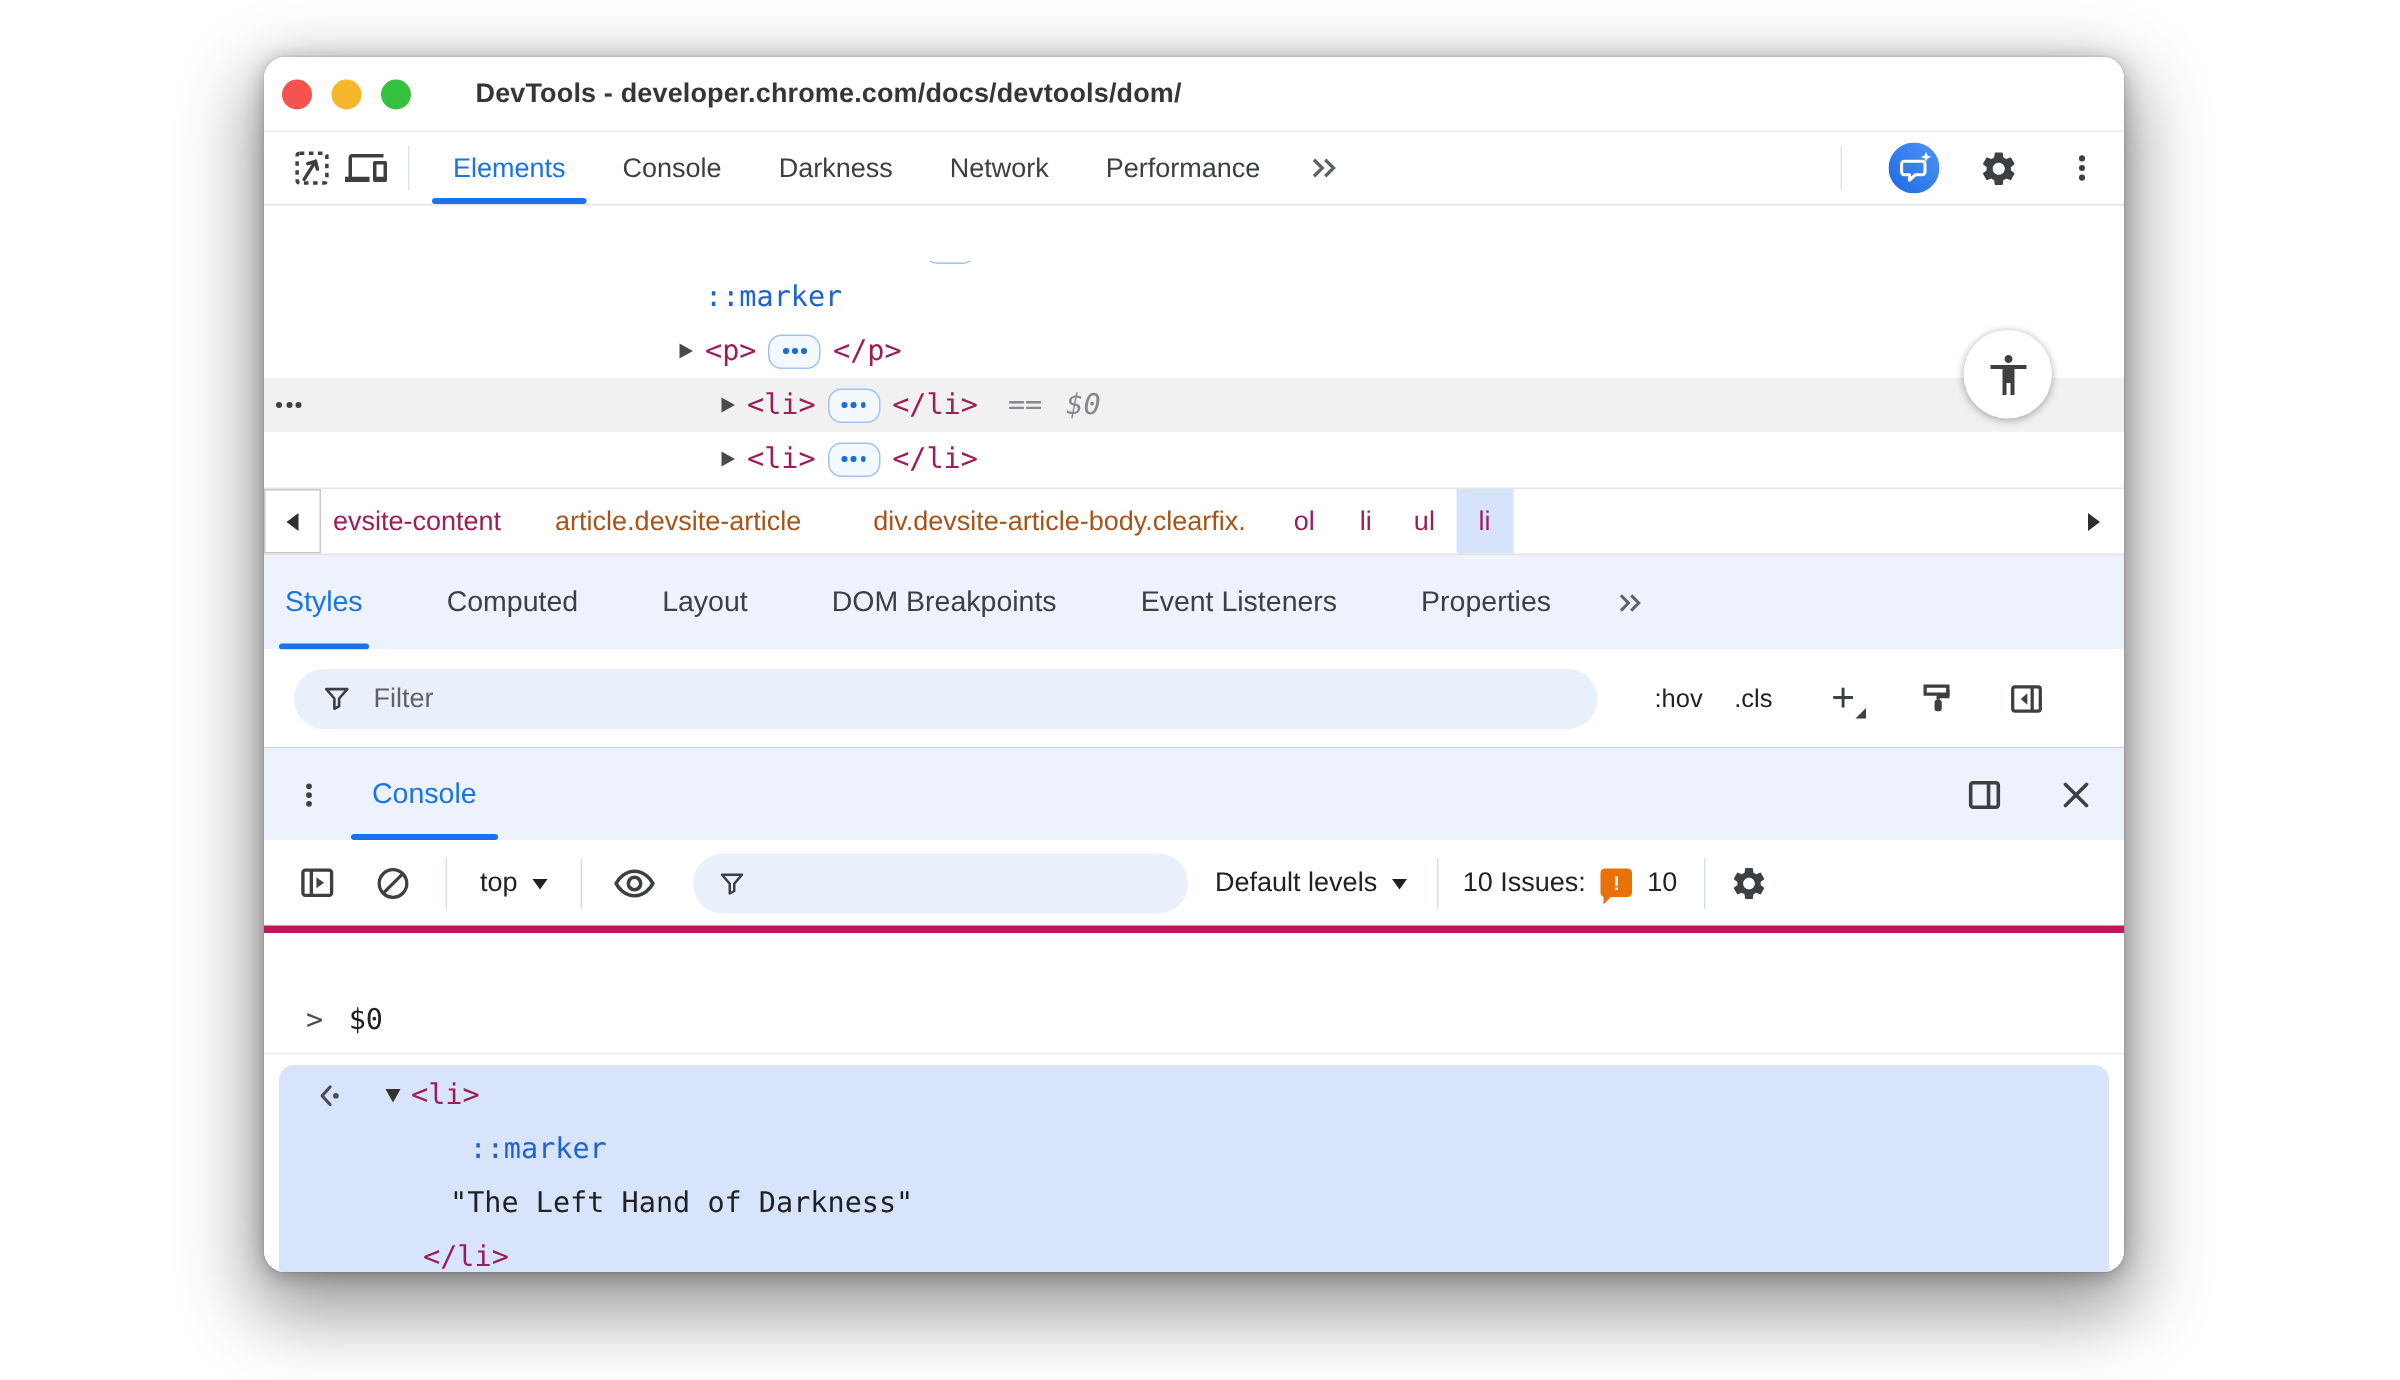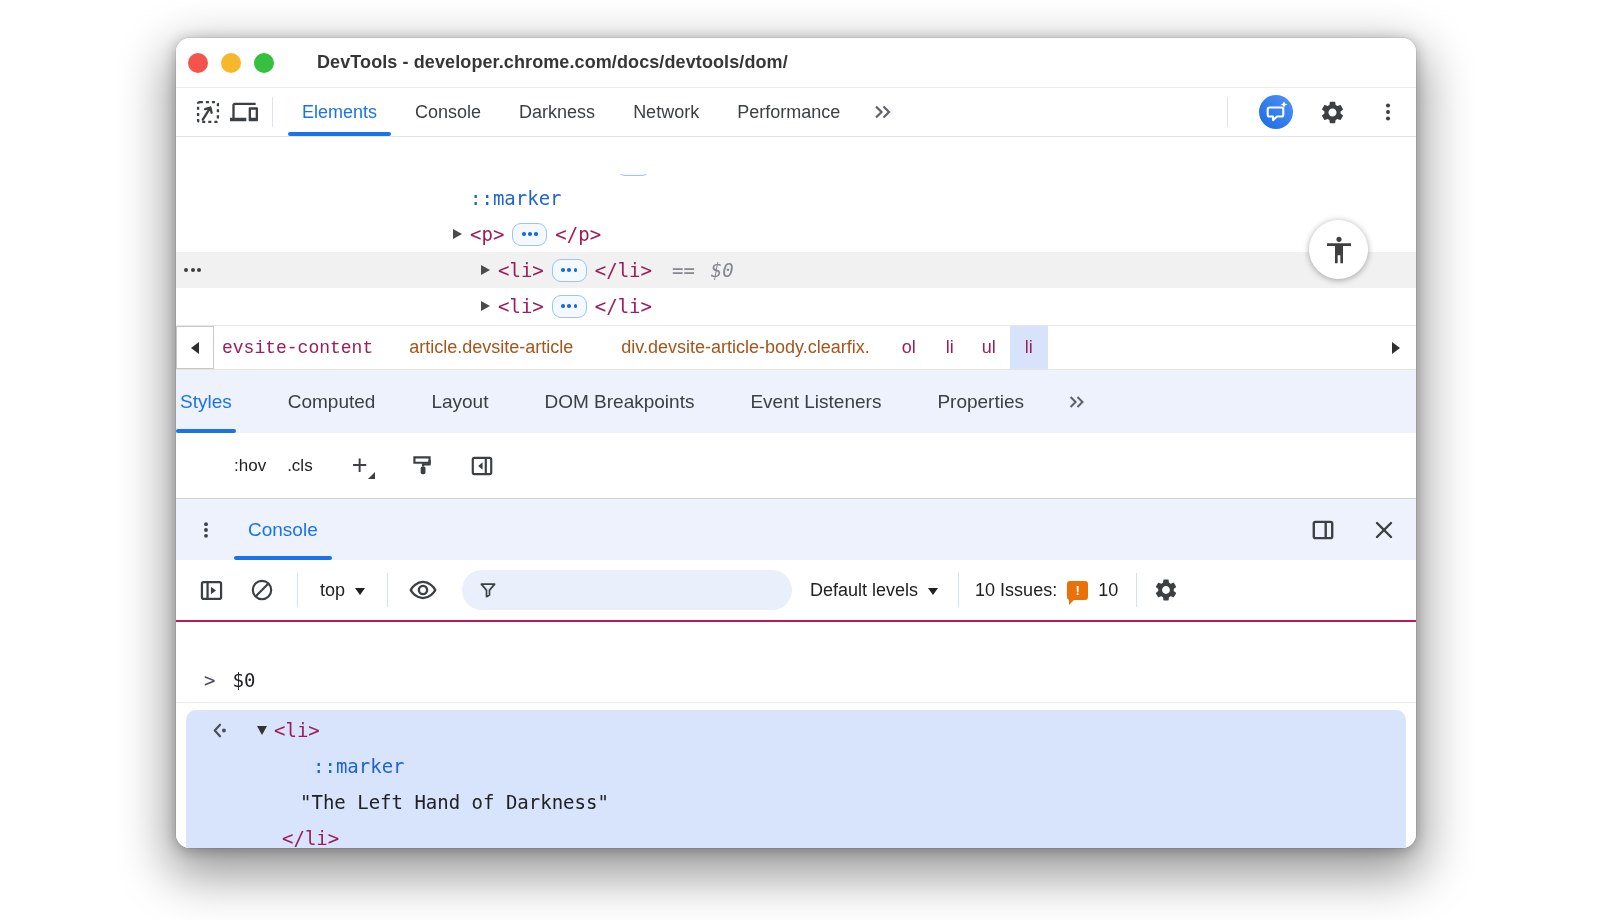--- a/index.html
+++ b/index.html
@@ -68,21 +68,21 @@
   .arrR { width:0;height:0;border-top:6px solid transparent;border-bottom:6px solid transparent;
     border-left:8px solid #2f2f2f; }
   .crumb { margin-left:36px; white-space:nowrap; cursor:default; }
   .crumb.c-tag { color:#9c1d59; } .crumb.c-cls { color:#a5551b; }
   .crumb.selected { background:#d7e3fa; height:100%; display:flex; align-items:center;
     padding:0 15px; margin-left:14px; }
   .crumb-right { margin-left:auto; margin-right:16px; }
 
   
   .styles-tabs { position:absolute; left:0; top:332px; width:100%; height:63px; background:#edf2fc;
-    display:flex; align-items:center; padding-left:4px; font-size:19px; color:#3c4043; }
+    display:flex; align-items:center; padding-left:14px; font-size:19px; color:#3c4043; }
   .stab { position:relative; height:100%; display:flex; align-items:center; margin-right:56px; cursor:default; }
   .stab.active { color:#1a73e8; font-weight:500; }
   .stab.active::after { content:""; position:absolute; left:-4px; right:-4px; bottom:0; height:4px;
     border-radius:3px; background:#1a73e8; }
   .stabs-more { color:#5f6368; margin-left:-14px; display:flex; align-items:center; }
 
   
   .styles-filter { position:absolute; left:0; top:395px; width:100%; height:66px; background:#fff;
     display:flex; align-items:center; border-bottom:1px solid #ccd2dc; padding-left:20px; }
   .search-pill { width:869px; height:40px; border-radius:20px; background:#e9effb; display:flex;
@@ -101,21 +101,21 @@
   
   .console-header { position:absolute; left:0; top:461px; width:100%; height:61px; background:#edf2fc;
     display:flex; align-items:center; padding:0 20px; }
   .c-tab { position:relative; margin-left:32px; height:100%; display:flex; align-items:center;
     color:#1a73e8; font-size:19px; font-weight:500; }
   .c-tab::after { content:""; position:absolute; left:-14px; right:-14px; bottom:0; height:4px;
     border-radius:3px; background:#1a73e8; }
   .ch-right { margin-left:auto; display:flex; align-items:center; gap:36px; color:#3c4043; }
 
   .console-toolbar { position:absolute; left:0; top:522px; width:100%; height:62px; background:#fff;
-    border-bottom:2px solid #be185d; display:flex; align-items:center; color:#3c4043; }
+    border-bottom:5px solid #be185d; display:flex; align-items:center; color:#3c4043; }
   .cdiv { width:1px; height:34px; background:#d7e0f1; }
   .dd { display:flex; align-items:center; gap:10px; font-size:18px; color:#202124; }
   .caret { width:0; height:0; border-left:5.5px solid transparent; border-right:5.5px solid transparent;
     border-top:7px solid #202124; margin-top:2px; }
   .c-pill { width:330px; height:40px; border-radius:20px; background:#e9effb; display:flex;
     align-items:center; padding-left:16px; color:#5f6368; }
   .c-pill input { border:none; background:transparent; outline:none; width:260px; }
   .issues { display:flex; align-items:center; font-size:18px; color:#202124; gap:10px; }
   .issue-badge { position:relative; width:21px; height:19px; background:#e8710a; border-radius:3px;
     color:#fff; font-size:13px; font-weight:700; display:flex; align-items:center; justify-content:center; }
@@ -258,21 +258,21 @@
         <svg width="32" height="32" viewBox="0 0 24 24" fill="currentColor">
           <path d="M12 2c1.1 0 2 .9 2 2s-.9 2-2 2-2-.9-2-2 .9-2 2-2zm9 7h-6v13h-2v-6h-2v6H9V9H3V7h18v2z"></path>
         </svg>
       </button>
     </div>
 
     <div class="crumbs">
       <div class="crumb-scroll">
         <span class="arrL"></span>
       </div>
-      <span class="crumb c-tag" style="margin-left:8px;font-family:Liberation Mono, monospace;">evsite-content</span>
+      <span class="crumb c-tag" style="margin-left:8px;">evsite-content</span>
       <span class="crumb c-cls">article.devsite-article</span>
       <span class="crumb c-cls" style="margin-left:48px;">div.devsite-article-body.clearfix.</span>
       <span class="crumb c-tag" style="margin-left:32px;">ol</span>
       <span class="crumb c-tag" style="margin-left:30px;">li</span>
       <span class="crumb c-tag" style="margin-left:28px;">ul</span>
       <span class="crumb c-tag selected">li</span>
       <span class="crumb-right arrR"></span>
     </div>
 
     <div class="styles-tabs">
@@ -284,20 +284,26 @@
       <span class="stab">Properties</span>
       <span class="stabs-more">
         <svg width="22" height="22" viewBox="0 0 24 24" fill="none" stroke="currentColor" stroke-width="2.2">
           <path d="M5 6.5 l5.5 5.5 L5 17.5"></path>
             <path d="M12.5 6.5 l5.5 5.5 -5.5 5.5"></path>
         </svg>
       </span>
     </div>
 
     <div class="styles-filter">
+      <div class="search-pill">
+        <svg width="21" height="21" viewBox="0 0 24 24" fill="none" stroke="#3c4043" stroke-width="2" stroke-linejoin="round">
+          <path d="M4 5h16l-6.2 7.2V18l-3.6 2v-7.8z"></path>
+        </svg>
+        <input type="text" placeholder="Filter" style="">
+      </div>
       <span class="tb-text hov-lbl">:hov</span>
       <span class="tb-text cls-lbl">.cls</span>
       <span class="plus-btn">+</span>
       <span class="sf-icon">
         <svg width="26" height="26" viewBox="0 0 24 24" fill="none" stroke="currentColor" stroke-width="2">
           <path d="M5 4 h14 v5 H5z"></path>
             <path d="M19 6.5 v4 h-6 v2"></path>
           <rect x="10.8" y="12.5" width="4.4" height="7" rx="1.6" fill="currentColor" stroke="none"></rect>
         </svg>
       </span>

